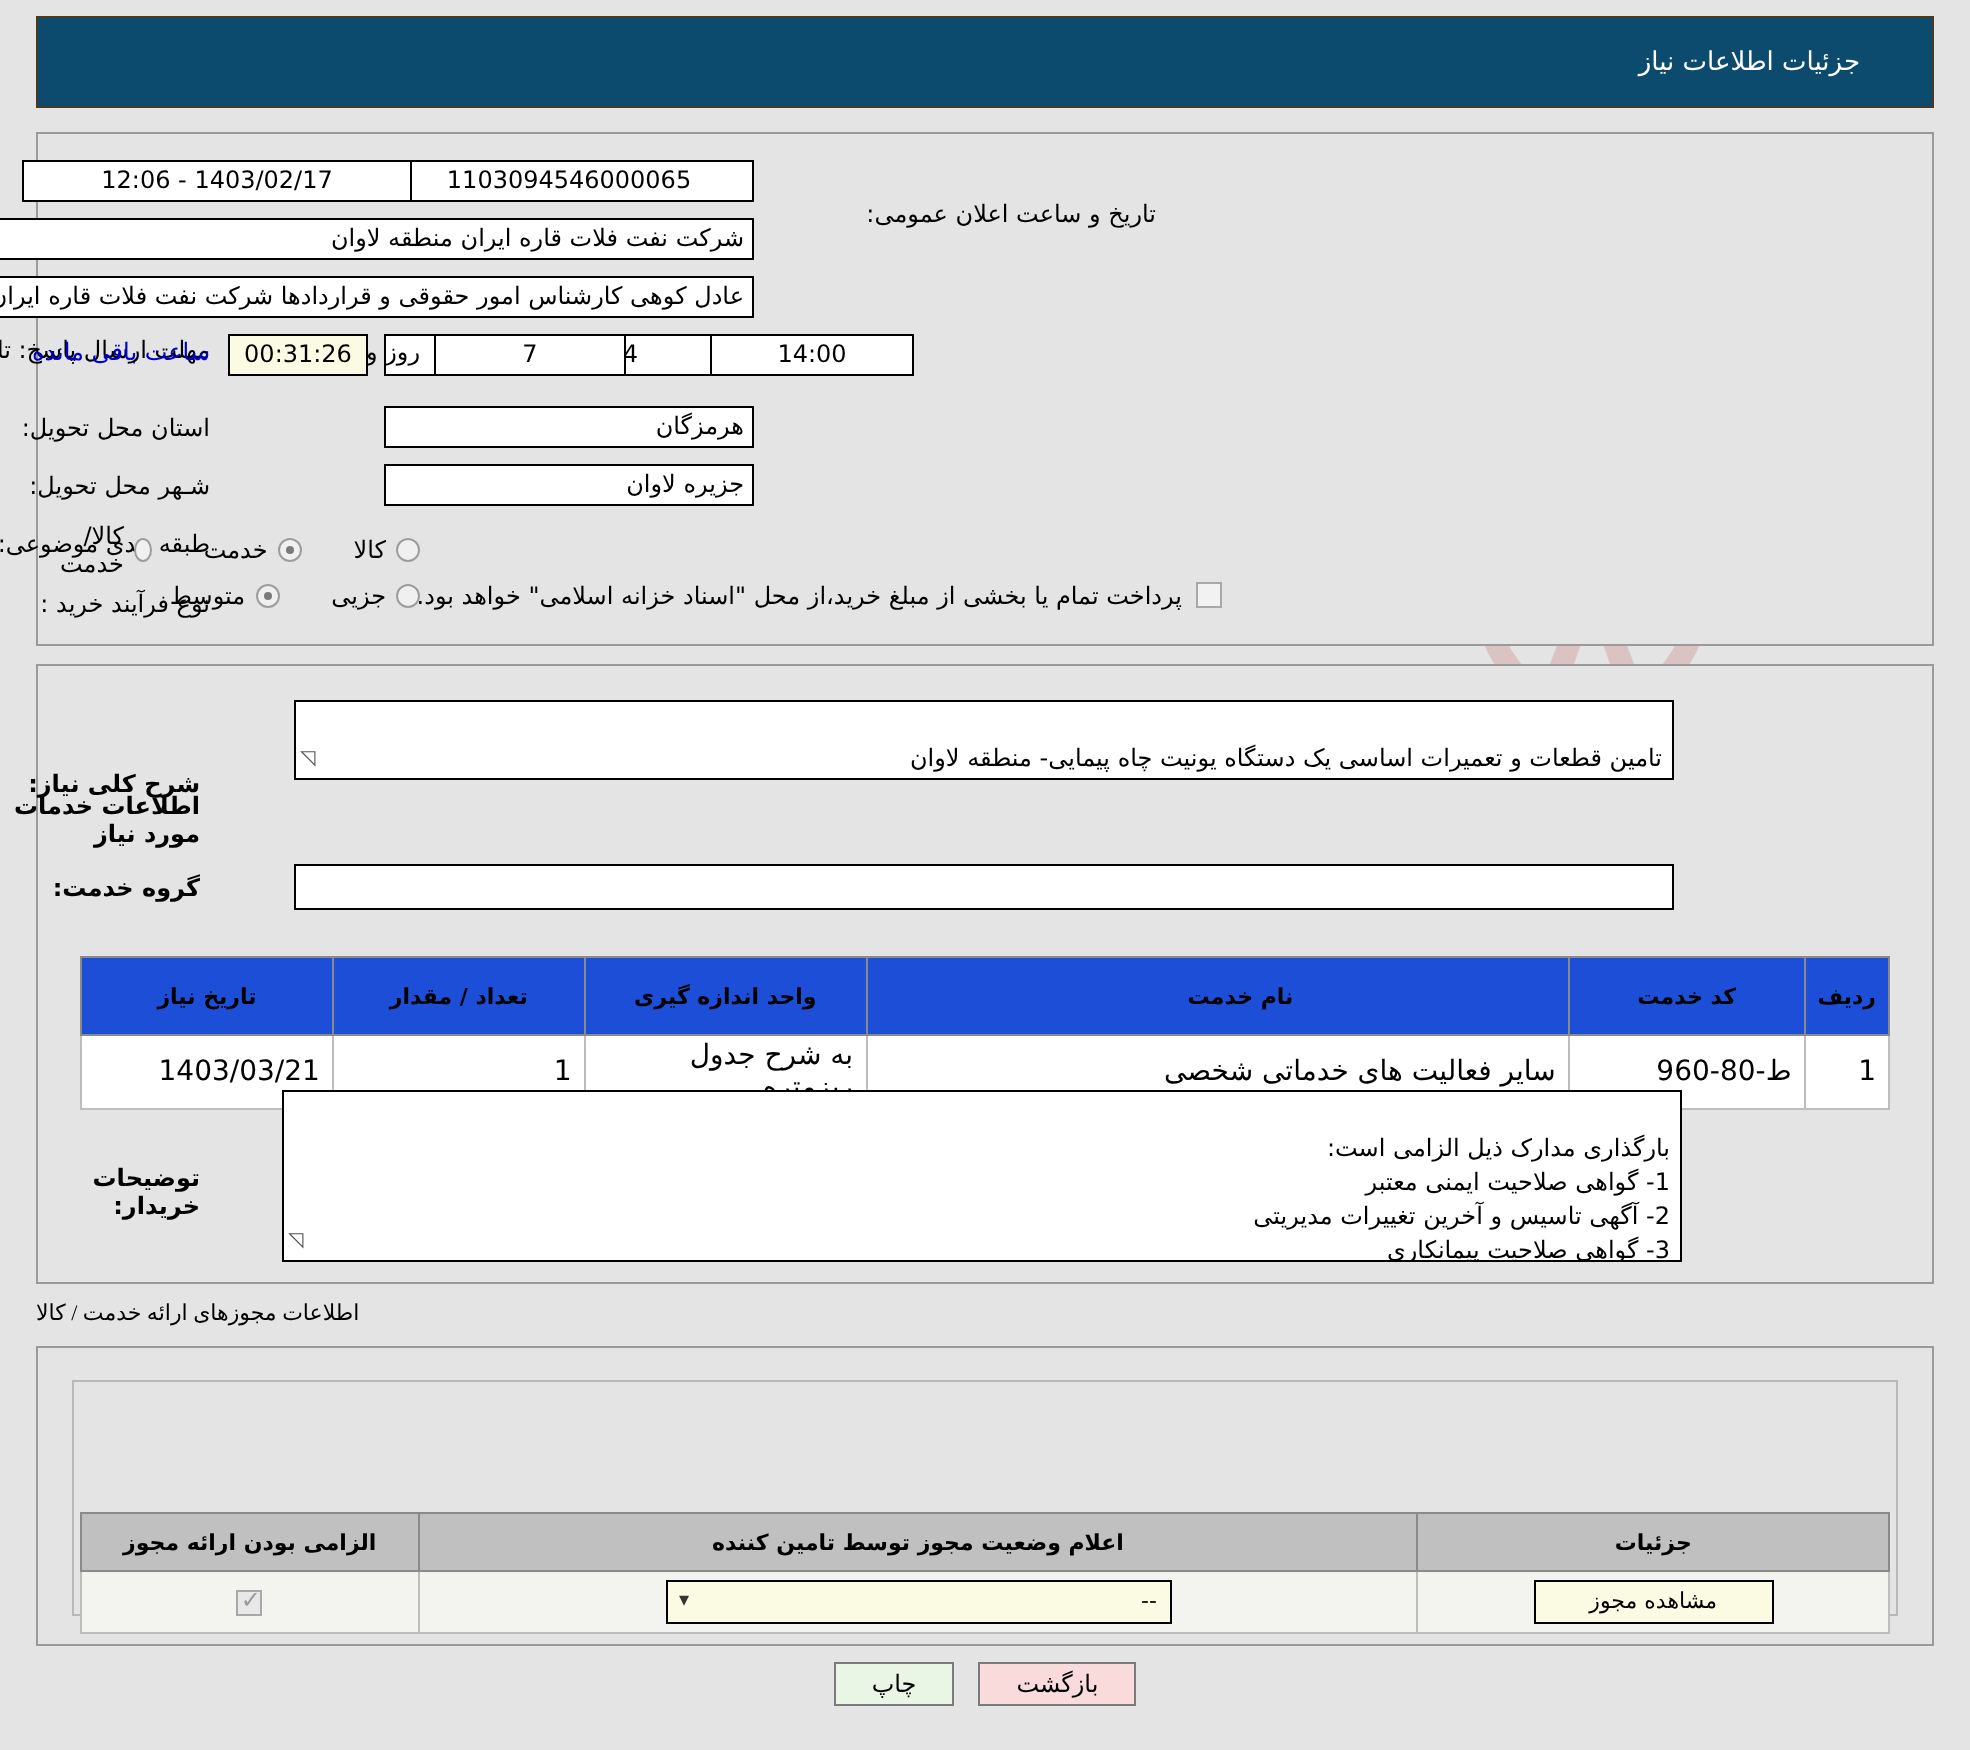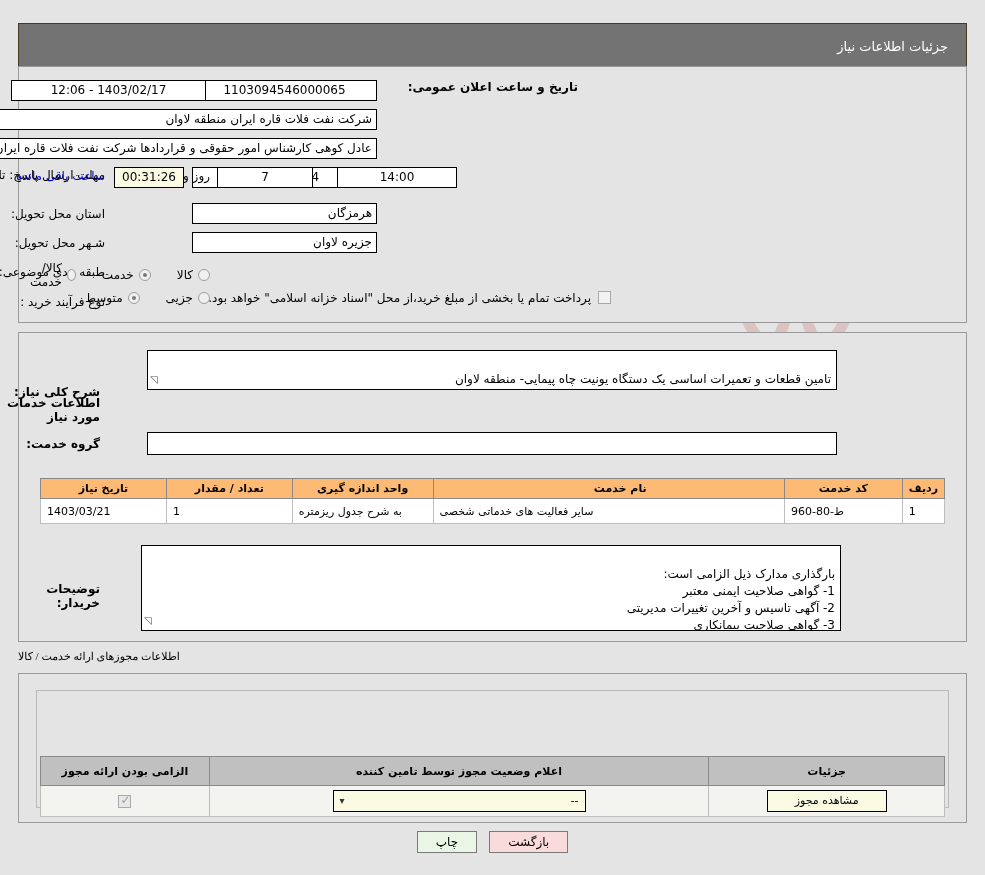--- a/index.html
+++ b/index.html
@@ -38,30 +38,29 @@
     direction: ltr;
     line-height: 1;
     white-space: nowrap;
   }
 
   
   .page-header {
     position: absolute;
     left: 18px; top: 8px;
     width: 949px; height: 46px;
-    background: #737373;
+    background: #0c4a6e;
     border: 1px solid #4a3a22;
     color: #ffffff;
     font-size: 13px;
     display: flex;
     align-items: center;
     justify-content: flex-start;
-    padding-right: 18px;
+    padding-right: 36px;
     z-index: 10;
-    margin-top: 15px;
   }
 
   
   .panel {
     position: absolute;
     background: #e4e4e4;
     border: 1px solid #9a9a9a;
     z-index: 10;
   }
   .panel-top    { left: 18px; top: 66px;  width: 949px; height: 257px; }
@@ -158,36 +157,36 @@
 
   
   .dtable {
     position: absolute;
     border-collapse: collapse;
     font-size: 11px;
     z-index: 11;
     background: #fff;
   }
   .dtable th {
-    background: #fdba74;
+    background: #1d4ed8;
     border: 1px solid #8a8a8a;
     font-weight: bold;
     font-size: 11px;
-    height: 20px;
+    height: 39px;
     padding: 2px 6px;
     text-align: center;
     color: #000;
   }
   .dtable td {
     background: #ffffff;
     border: 1px solid #bdbdbd;
     height: 25px;
     padding: 2px 6px;
-    text-align: left;
-    font-size: 11px;
+    text-align: right;
+    font-size: 14px;
     color: #000;
   }
 
   
   .lic-caption {
     position: absolute;
     left: 18px; top: 650px;
     width: 949px;
     text-align: left;
     font-size: 11px;
@@ -296,42 +295,42 @@
     <span>جزئیات اطلاعات نیاز</span>
   </div>
 
   <div class="panel panel-top"></div>
 
   <div class="frow" style="right:880px; top:80px; z-index:12;">
     <span class="flabel">شماره نیاز:</span>
   </div>
   <div class="fbox" style="position:absolute; right:608px; top:80px; width:185px; z-index:12;">1103094546000065</div>
 
-  <div class="frow" style="right:407px; top:76px; z-index:12;font-weight:bold;">
+  <div class="frow" style="right:407px; top:96px; z-index:12;">
     <span class="flabel">تاریخ و ساعت اعلان عمومی:</span>
   </div>
 
   <div class="fbox" style="position:absolute; right:779px; top:80px; width:195px; z-index:12;">1403/02/17 - 12:06</div>
 
   <div class="frow" style="right:880px; top:109px; z-index:12;">
     <span class="flabel">نام دستگاه خریدار:</span>
   </div>
   <div class="fbox right-text" style="position:absolute; right:608px; top:109px; width:378px; z-index:12;">شرکت نفت فلات قاره ایران منطقه لاوان</div>
 
   <div class="frow" style="right:880px; top:138px; z-index:12;">
     <span class="flabel">ایجاد کننده درخواست:</span>
   </div>
   <div class="fbox right-text" style="position:absolute; right:608px; top:138px; width:453px; z-index:12;">عادل کوهی کارشناس امور حقوقی و قراردادها شرکت نفت فلات قاره ایران منطقه</div>
 
   <div class="frow" style="right:880px; top:167px; height:36px; align-items:flex-start; z-index:12;">
     <span class="flabel" style="line-height:17px; width:98px; display:block;">مهلت ارسال پاسخ: تا تاریخ:</span>
   </div>
   <div class="fbox" style="position:absolute; right:608px; top:167px; width:185px; z-index:12;">1403/02/24</div>
   <div style="position:absolute; right:800px; top:169px; font-size:12px; z-index:12;">ساعت</div>
-  <div class="fbox" style="position:absolute; right:528px; top:167px; width:120px; z-index:12;">14:00</div>
+  <div class="fbox" style="position:absolute; right:528px; top:167px; width:102px; z-index:12;">14:00</div>
 
   <div class="fbox" style="position:absolute; right:672px; top:167px; width:96px; z-index:12;">7</div>
   <div style="position:absolute; right:775px; top:169px; font-size:12px; z-index:12;">روز و</div>
   <div class="fbox khaki" style="position:absolute; right:801px; top:167px; width:70px; z-index:12;">00:31:26</div>
   <div style="position:absolute; right:880px; top:169px; font-size:12px; color:#0000cc; z-index:12;">ساعت باقی مانده</div>
 
   <div class="frow" style="right:880px; top:203px; z-index:12;">
     <span class="flabel">استان محل تحویل:</span>
   </div>
   <div class="fbox right-text" style="position:absolute; right:608px; top:203px; width:185px; z-index:12;">هرمزگان</div>

